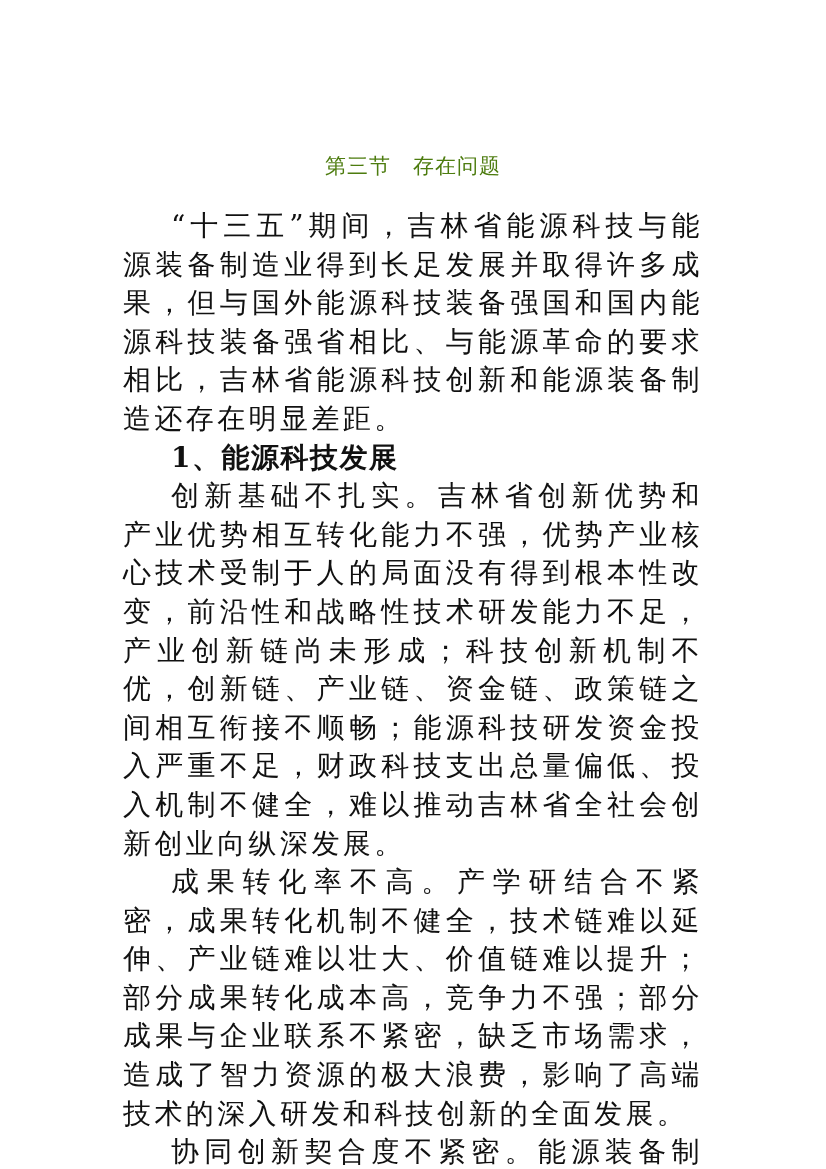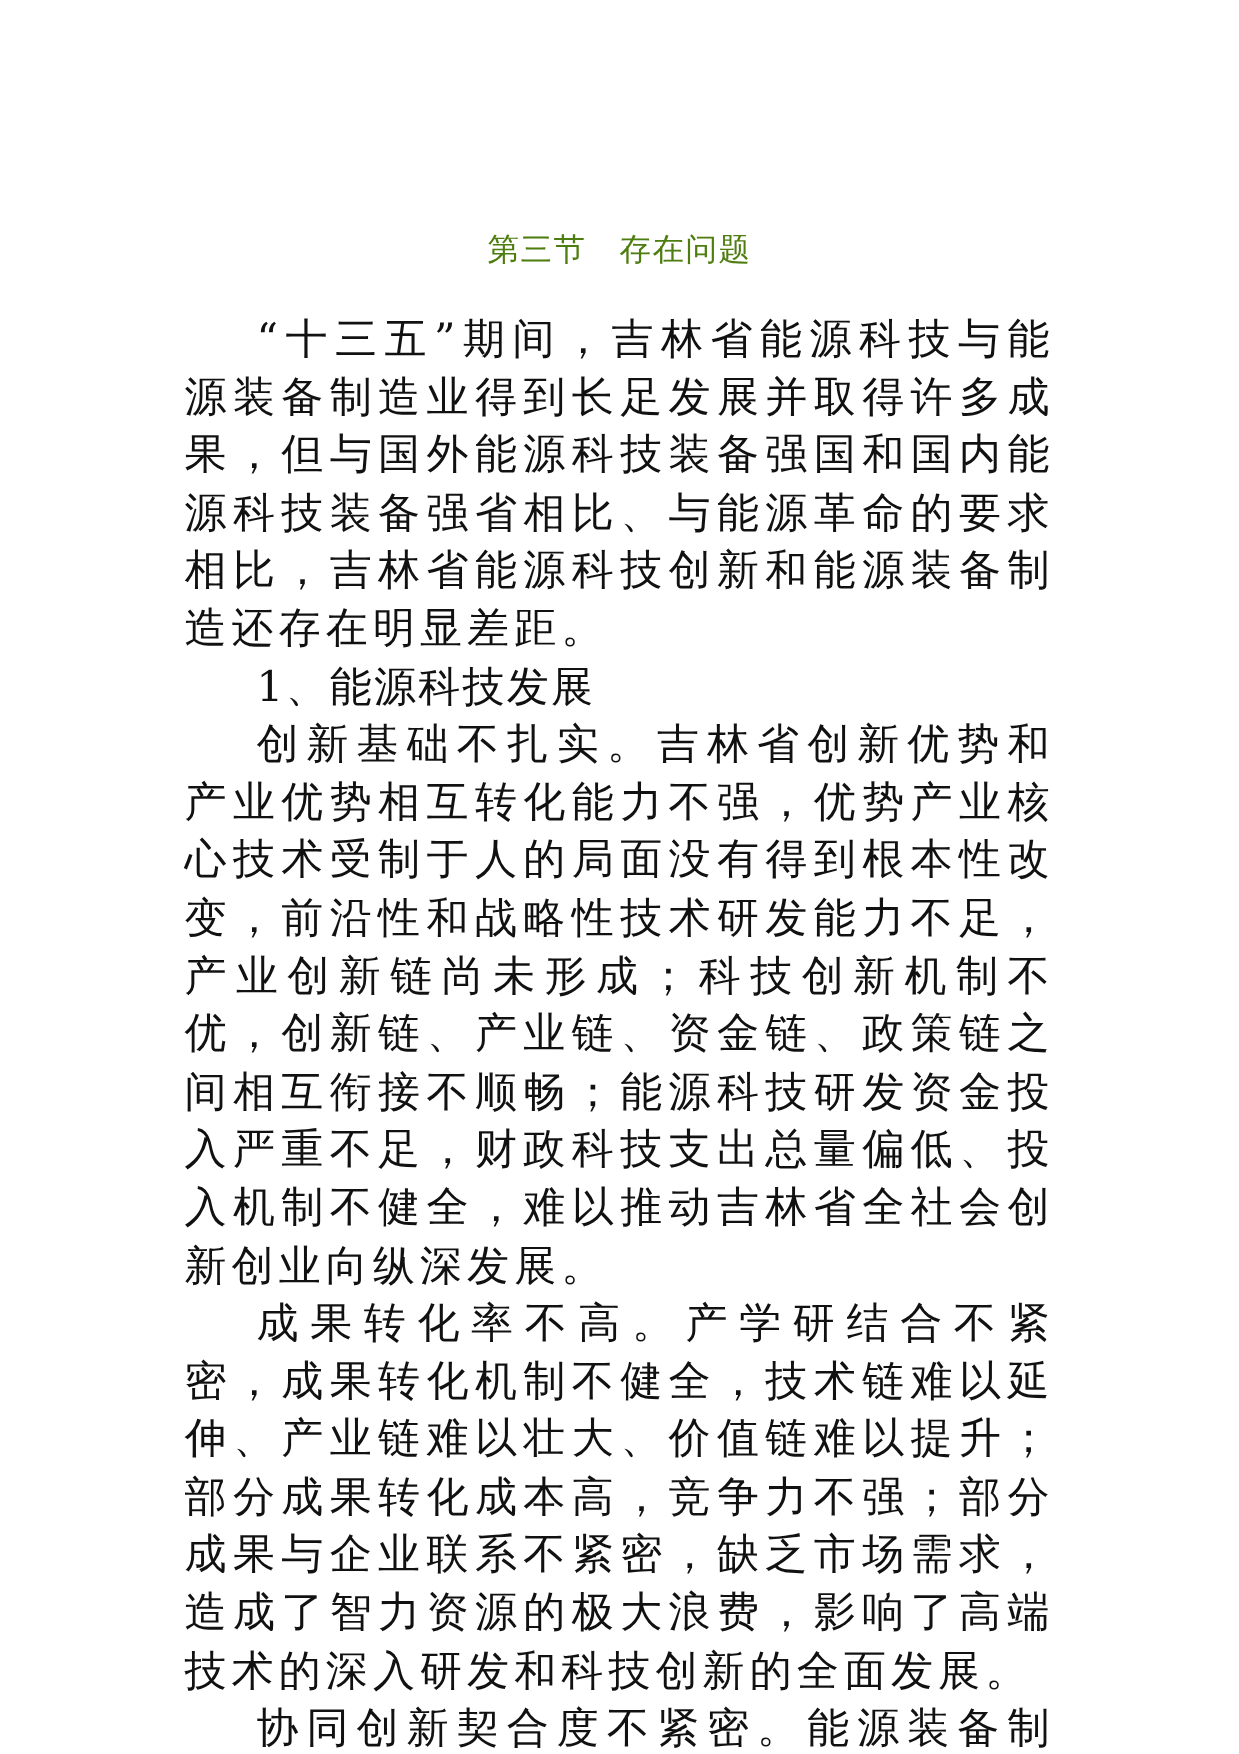--- a/index.html
+++ b/index.html
@@ -9,21 +9,21 @@
     position: absolute; top: 152px; left: 0; width: 826px; text-align: center;
     font-family: "DejaVu Serif", serif; font-size: 21px; letter-spacing: 1px; color: #4d7c0f;
   }
   .title .gap { display: inline-block; width: 22px; }
   .body {
     position: absolute; top: 207px; left: 123px; width: 580px;
     font-family: "DejaVu Serif", serif; font-size: 28px; line-height: 38.6px;
     letter-spacing: 3.4px; color: #111; text-align: justify;
   }
   .body p { margin: 0; text-indent: 48px; }
-  .body .h { font-weight: normal; text-indent: 48px; letter-spacing: 1.5px; }
+  .body .h { font-weight: bold; text-indent: 48px; letter-spacing: 1.5px; }
   .body .lead { font-weight: 400; }
   .pnum {
     position: absolute; top: 1034px; left: 0; width: 826px; text-align: center;
     font-family: "Liberation Serif", serif; font-size: 13px; color: #222;
   }
 </style>
 </head>
 <body>
 
 <div class="page">

